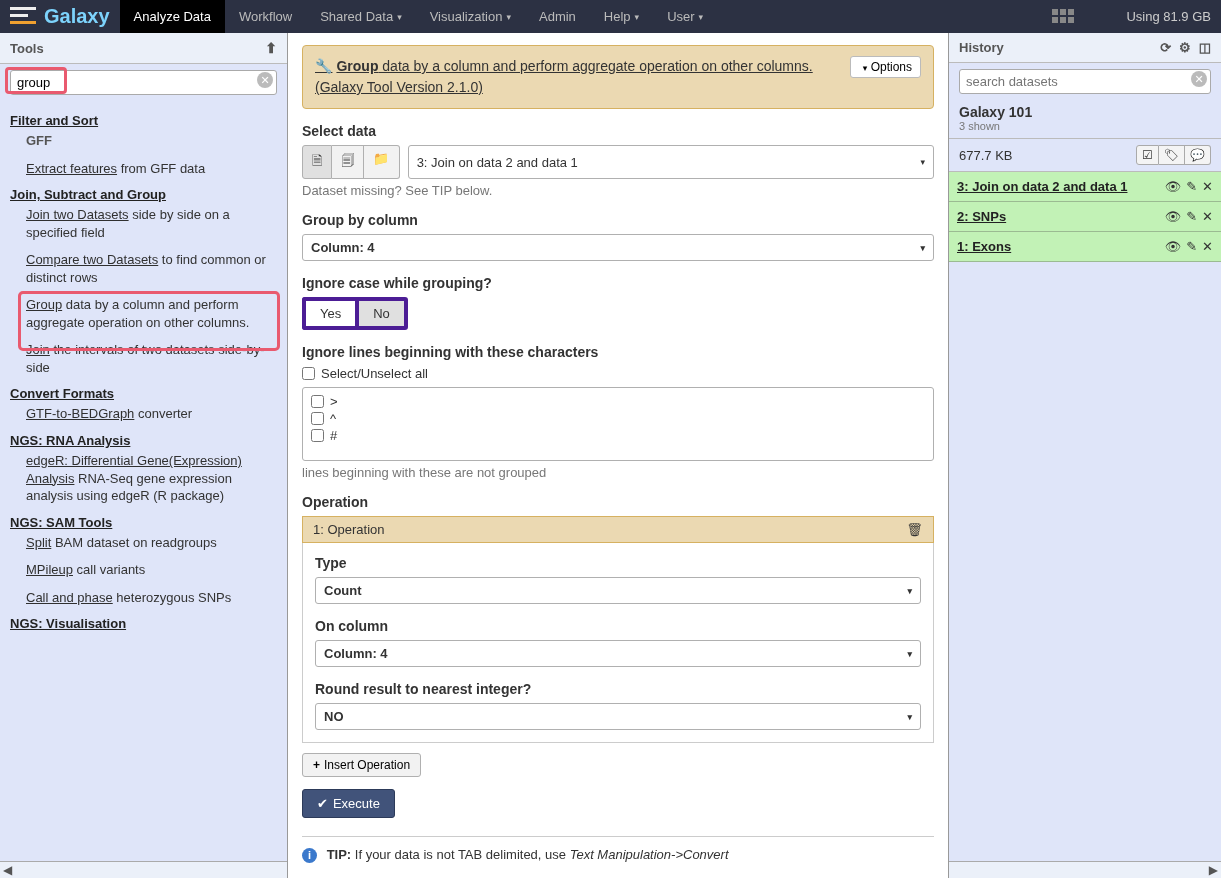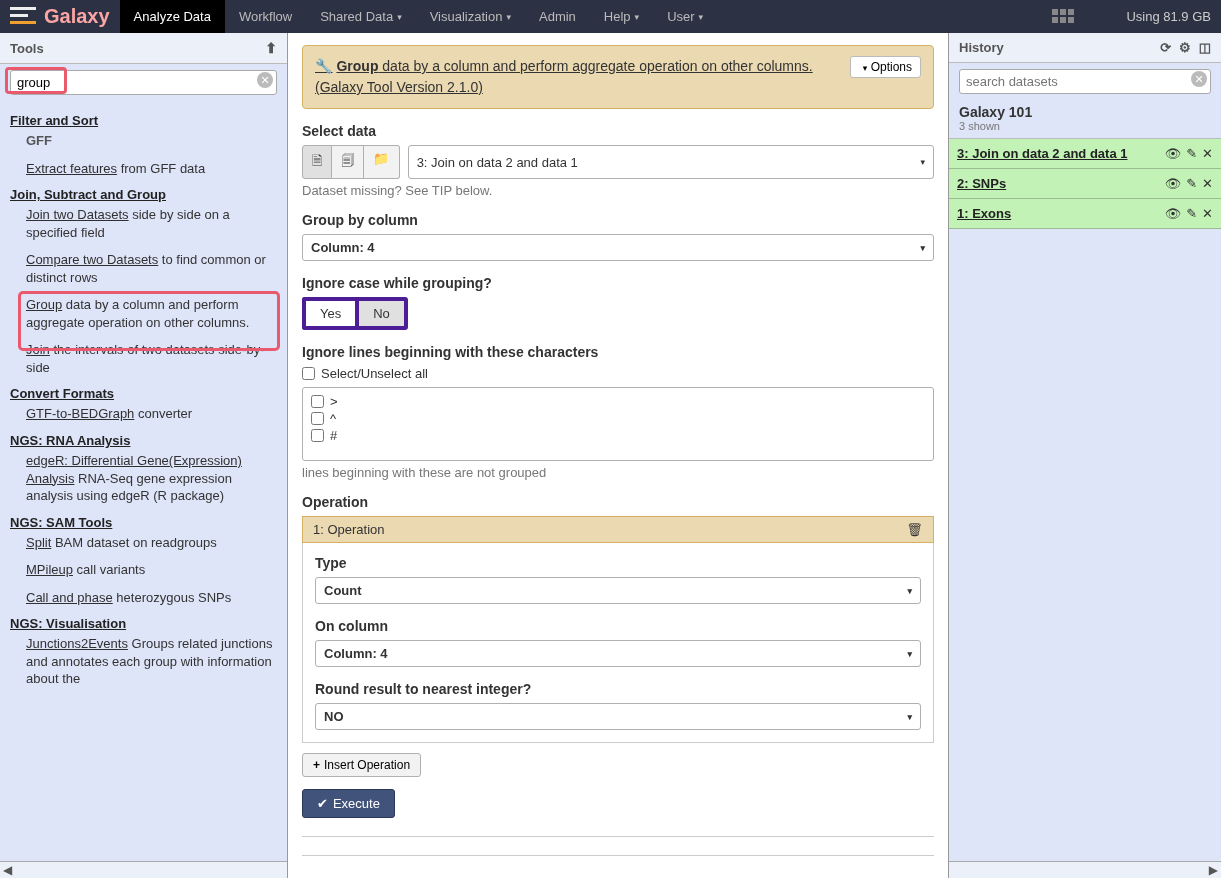--- a/index.html
+++ b/index.html
@@ -3,21 +3,21 @@
 <meta charset="utf-8">
 <style>
 * { box-sizing: border-box; margin: 0; padding: 0; }
 body { font-family: Verdana, Arial, sans-serif; font-size: 12px; color: #333; background: #fff; width: 1221px; height: 878px; overflow: hidden; }
 .masthead { background: #2c3143; height: 33px; display: flex; align-items: center; color: #ccc; }
 .logo { display: flex; align-items: center; padding: 0 10px; }
 .logo-icon { width: 26px; height: 20px; margin-right: 8px; position: relative; }
 .logo-icon::before { content: ''; position: absolute; width: 26px; height: 3px; background: #eee; top: 0; }
 .logo-icon::after { content: ''; position: absolute; width: 18px; height: 3px; background: #eee; top: 7px; }
 .logo-icon span { position: absolute; width: 26px; height: 3px; background: #f0a030; top: 14px; }
-.brand { color: #fca5a5; font-size: 20px; font-weight: bold; }
+.brand { color: #7dd3fc; font-size: 20px; font-weight: bold; }
 .nav { display: flex; height: 33px; }
 .nav-item { padding: 0 14px; display: flex; align-items: center; color: #bbb; font-size: 13px; cursor: pointer; text-align: right; }
 .nav-item.active { background: #000; color: #fff; }
 .caret { margin-left: 4px; font-size: 9px; }
 .nav-right { margin-left: auto; display: flex; align-items: center; padding-right: 10px; }
 .grid-icon { width: 24px; height: 16px; display: grid; grid-template-columns: repeat(3,6px); grid-template-rows: repeat(2,6px); gap: 2px; margin-right: 50px; }
 .grid-icon span { background: #888; }
 .usage { color: #ccc; font-size: 13px; }
 
 .columns { display: flex; height: 845px; }
@@ -173,21 +173,20 @@
 
       <div class="section-title">NGS: RNA Analysis</div>
       <div class="tool-link"><span class="tn">edgeR: Differential Gene(Expression) Analysis</span><span> RNA-Seq gene expression analysis using edgeR (R package)</span></div>
 
       <div class="section-title">NGS: SAM Tools</div>
       <div class="tool-link"><span class="tn">Split</span><span> BAM dataset on readgroups</span></div>
       <div class="tool-link"><span class="tn">MPileup</span><span> call variants</span></div>
       <div class="tool-link"><span class="tn">Call and phase</span><span> heterozygous SNPs</span></div>
 
       <div class="section-title">NGS: Visualisation</div>
-      <div class="tool-link"><span class="tn">Junctions2Events</span><span> Groups related junctions and annotates each group with information about the</span></div>
     </div>
     <div class="panel-footer-scroll">
         <span>◀</span>
         <span></span>
       </div>
   </div>
 
   <div class="center">
     <div class="tool-header">
       <div class="tool-header-text">
@@ -266,20 +265,24 @@
         </div>
     </div>
     <button class="insert-btn">
         <b>+</b> 
         <span>Insert Operation</span>
       </button>
     <br>
     <button class="execute-btn">✔ <span>Execute</span></button>
 
     <hr class="divider">
+    <div class="tip-line">
+      <span class="info-icon">i</span>
+      <b>TIP:</b><span> If your data is not TAB delimited, use </span><i>Text Manipulation-&gt;Convert</i>
+    </div>
     <hr class="divider">
     
   </div>
 
   <div class="right-panel">
     <div class="panel-header">
       <span>History</span>
       <div style="display:flex;gap:8px">
         <span>⟳</span>
         <span>⚙</span>
@@ -289,20 +292,28 @@
     <div class="history-search">
       <div class="search-box">
         <input class="search-input" placeholder="search datasets" style="">
         <span class="clear-x">✕</span>
       </div>
     </div>
     <div class="hist-info">
       <div class="hist-name">Galaxy 101</div>
       <div class="hist-shown">3 shown</div>
     </div>
+    <div class="hist-size-row">
+      <span>677.7 KB</span>
+      <div class="hist-actions">
+        <span>☑</span>
+        <span>🏷</span>
+        <span>💬</span>
+      </div>
+    </div>
     <div class="hist-body">
       <div class="dataset">
         <span class="dataset-name">3: Join on data 2 and data 1</span>
         <div class="dataset-icons">
           <span>👁</span>
           <span>✎</span>
           <span>✕</span>
         </div>
       </div>
       <div class="dataset">

